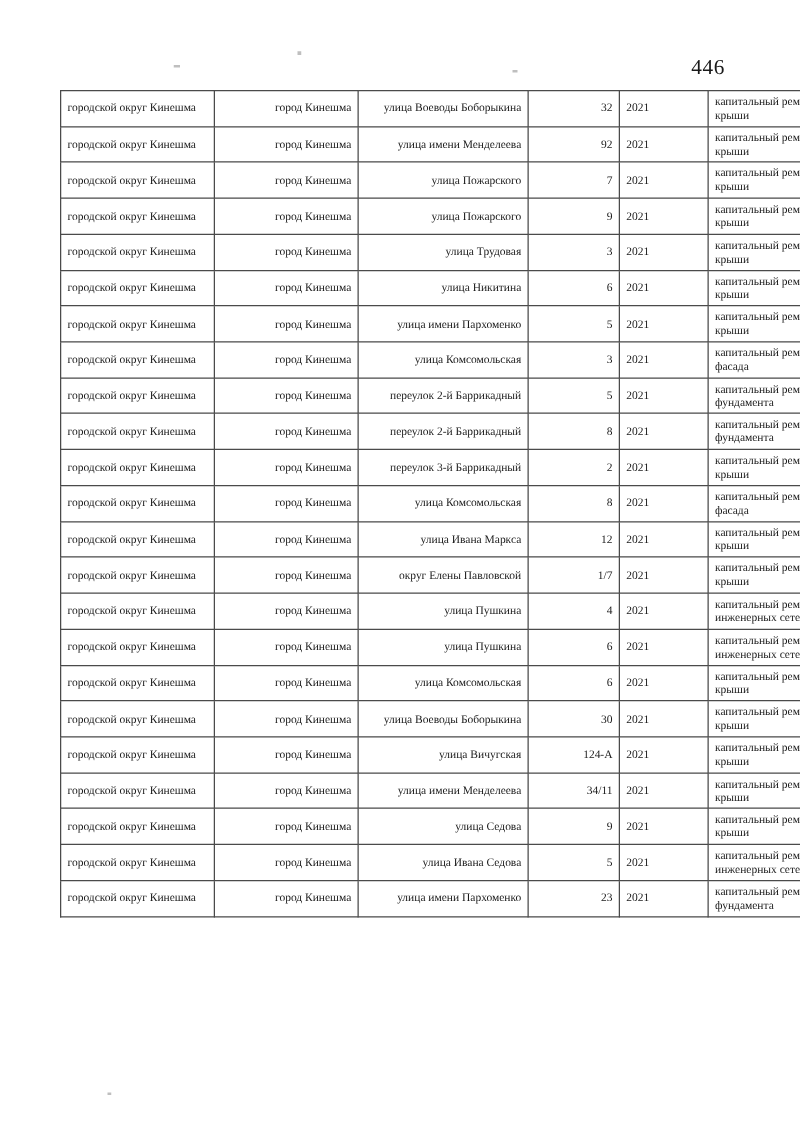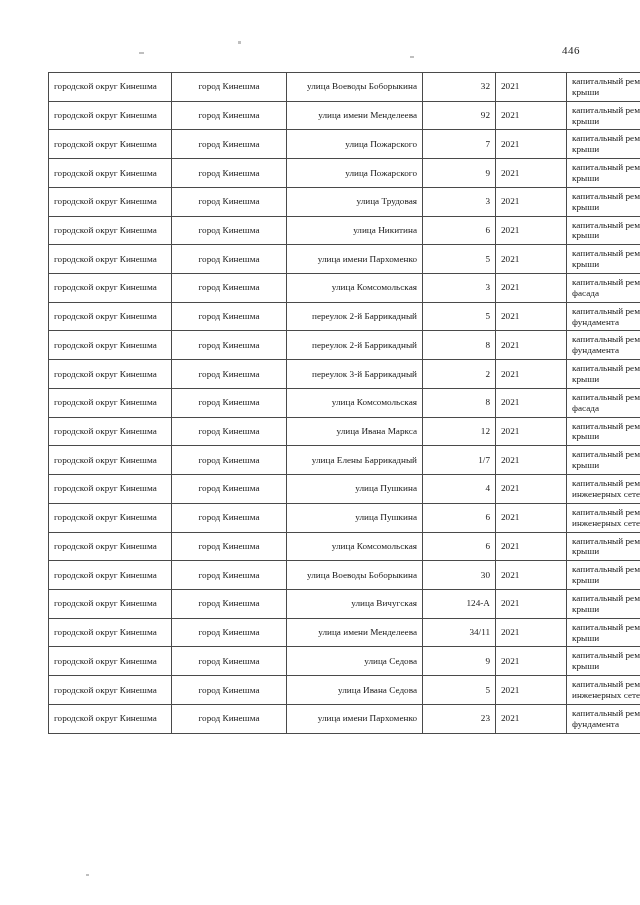--- a/index.html
+++ b/index.html
@@ -18,21 +18,21 @@
   .page {
     position: relative;
     width: 640px;
     height: 905px;
     box-sizing: border-box;
   }
   .page-number {
     position: absolute;
     top: 44px;
     right: 60px;
-    font-size: 11px;
+    font-size: 17px;
     font-family: "Liberation Serif", serif;
     letter-spacing: 0.5px;
   }
   
   .speck {
     position: absolute;
     background: #8a8a8a;
     opacity: 0.55;
   }
   table.reg {
@@ -45,21 +45,21 @@
   }
   table.reg td {
     border: 1px solid #4a4a4a;
     vertical-align: middle;
     font-size: 9.2px;
     line-height: 1.18;
     padding: 3px 5px;
     font-family: "Liberation Serif", serif;
   }
   td.c-okrug { width: 112px; margin-left: 48px; }
-  td.c-city  { width: 104px; text-align: center; padding-left: 8px; }
+  td.c-city  { width: 104px; text-align: right; padding-left: 8px; }
   td.c-street{ width: 125px; text-align: right; padding-left: 8px; }
   td.c-num   { width: 62px; text-align: right; }
   td.c-year  { width: 60px; text-align: left; }
   td.c-work  { width: 82px; text-align: left; padding-left: 6px; }
 </style>
 </head>
 <body>
 
 <div class="page">
 
@@ -172,21 +172,21 @@
           <td class="c-okrug">городской округ Кинешма</td>
           <td class="c-city">город Кинешма</td>
           <td class="c-street">улица Ивана Маркса</td>
           <td class="c-num">12</td>
           <td class="c-year">2021</td>
           <td class="c-work">капитальный ремонт крыши</td>
         </tr>
         <tr>
           <td class="c-okrug">городской округ Кинешма</td>
           <td class="c-city">город Кинешма</td>
-          <td class="c-street">улица Елены Баррикадный</td>
+          <td class="c-street">округ Елены Павловской</td>
           <td class="c-num">1/7</td>
           <td class="c-year">2021</td>
           <td class="c-work">капитальный ремонт крыши</td>
         </tr>
         <tr>
           <td class="c-okrug">городской округ Кинешма</td>
           <td class="c-city">город Кинешма</td>
           <td class="c-street">улица Пушкина</td>
           <td class="c-num">4</td>
           <td class="c-year">2021</td>

